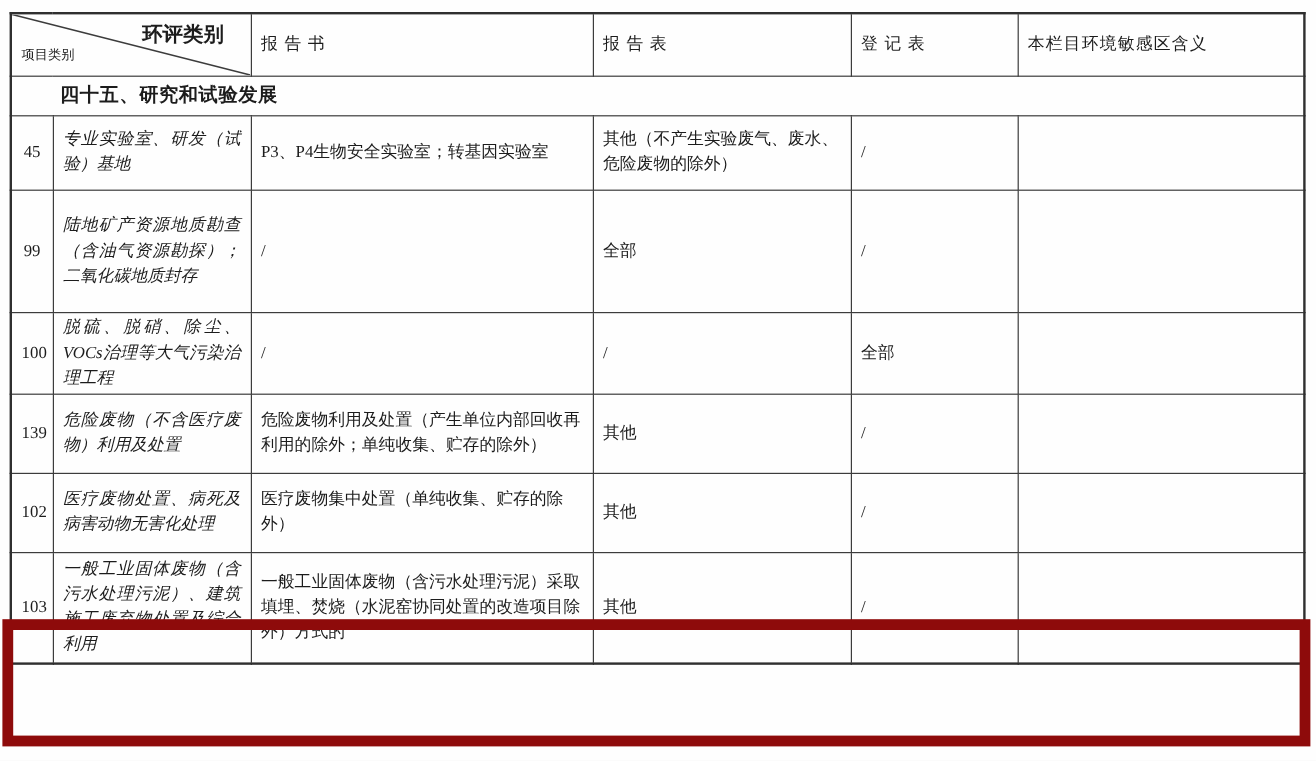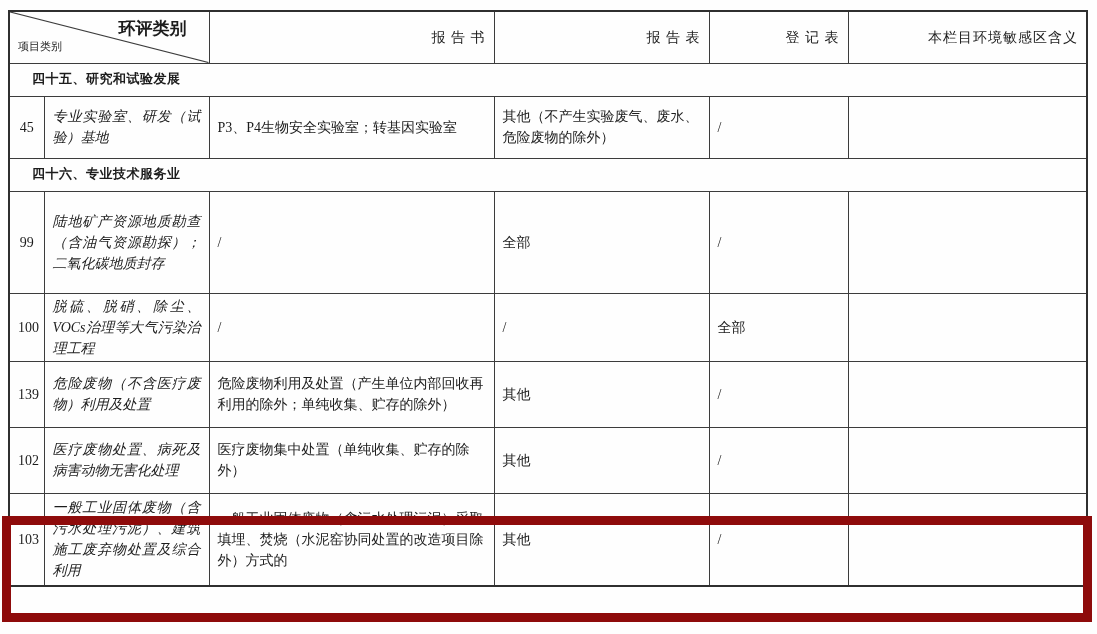--- a/index.html
+++ b/index.html
@@ -28,41 +28,41 @@
     font-size: 14px;
     line-height: 21px;
     font-weight: normal;
     padding: 2px 8px;
     overflow: hidden;
     box-sizing: border-box;
   }
   th.h-cell {
     font-weight: bold;
     font-size: 15px;
-    text-align: right;
+    text-align: left;
     letter-spacing: 1px;
   }
   th.diag-cell {
     position: relative;
     padding: 0;
   }
   .diag-svg { position: absolute; left: 0; top: 0; width: 100%; height: 100%; display: block; }
   .diag-top {
     position: absolute; top: 6px; right: 22px;
     font-weight: bold; font-size: 17px;
   }
   .diag-bottom {
     position: absolute; bottom: 6px; left: 8px;
     font-weight: normal; font-size: 11px;
   }
   tr.section-row td {
-    font-family: Liberation Mono, monospace;
+    font-family: Liberation Sans, sans-serif;
     font-weight: bold;
-    font-size: 13px;
-    padding-left: 22px;
+    font-size: 16px;
+    padding-left: 40px;
     letter-spacing: 0.5px;
   }
   td.c-num { text-align: center; padding: 2px 3px; }
   td.c-cat { text-align: justify; padding: 2px 7px; font-style: italic; }
   td.c-txt { text-align: left; padding: 2px 9px; }
   .highlight-box {
     position: absolute;
     left: 2px;
     top: 516px;
     width: 1090px;
@@ -108,23 +108,20 @@
 
     <tr class="data-row" style="height:62px">
       <td class="c-num">45</td>
       <td class="c-cat">专业实验室、研发（试验）基地</td>
       <td class="c-txt">P3、P4生物安全实验室；转基因实验室</td>
       <td class="c-txt">其他（不产生实验废气、废水、危险废物的除外）</td>
       <td class="c-txt">/</td>
       <td class="c-txt"></td>
     </tr>
 
-    <tr class="section-row" style="height:33px">
-      <td colspan="6">四十六、专业技术服务业</td>
-    </tr>
 
     <tr class="data-row" style="height:102px">
       <td class="c-num">99</td>
       <td class="c-cat">陆地矿产资源地质勘查（含油气资源勘探）；二氧化碳地质封存</td>
       <td class="c-txt">/</td>
       <td class="c-txt">全部</td>
       <td class="c-txt">/</td>
       <td class="c-txt"></td>
     </tr>
 

